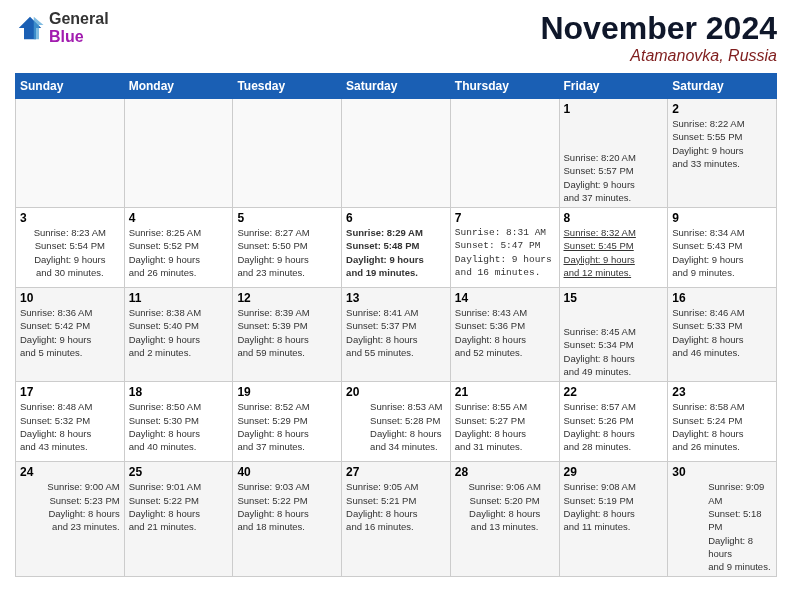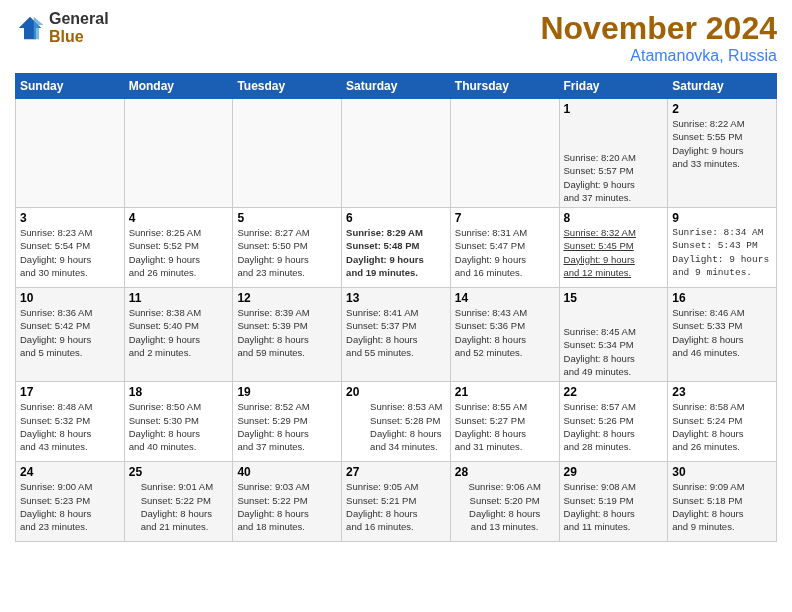--- a/index.html
+++ b/index.html
@@ -28,26 +28,27 @@
       width: 30px;
       height: 30px;
       margin-right: 4px;
     }
     .title-block {
       text-align: right;
     }
     .month-title {
       font-size: 32px;
       font-weight: bold;
-      color: #a16207;
+      color: #0f172a;
       text-align: right;
     }
     .location {
       font-size: 16px;
-      color: #3b82f6;
+      color: #7f1d1d;
+      font-style: italic;
     }
     .calendar {
       width: 100%;
       border-collapse: collapse;
       font-size: 10.5px;
     }
     .calendar thead th {
       background-color: #1a5fb4;
       color: white;
       padding: 5px 4px;
@@ -90,21 +91,21 @@
 
 <div class="container">
   <div class="header">
     <div class="logo">
       <svg class="logo-icon" viewBox="0 0 40 40">
         <polygon points="20,5 35,20 28,20 28,35 12,35 12,20 5,20" fill="#1a5fb4"></polygon>
         <polygon points="25,5 38,16 32,16 32,35 25,35" fill="#4a9fd4" opacity="0.7"></polygon>
       </svg>
       <div>
         <div style="font-size:16px;font-weight:bold;color:#333;">General</div>
-        <div style="font-size:16px;font-weight:bold;color:#a16207;">Blue</div>
+        <div style="font-size:16px;font-weight:bold;color:#a21caf;">Blue</div>
       </div>
     </div>
     <div class="title-block">
       <div class="month-title">November 2024</div>
       <div class="location">Atamanovka, Russia</div>
     </div>
   </div>
 
   <table class="calendar">
     <thead>
@@ -136,21 +137,21 @@
             <span class="day-num">2</span>
             <div class="day-info" style="white-space: pre-line;">Sunrise: 8:22 AM
 Sunset: 5:55 PM
 Daylight: 9 hours
 and 33 minutes.</div>
           </td>
         </tr>
         <tr>
           <td>
             <span class="day-num">3</span>
-            <div class="day-info" style="white-space: pre-line;">Sunrise: 8:23 AM
+            <div class="day-info" style="white-space: pre-line; text-align: center;">Sunrise: 8:23 AM
 Sunset: 5:54 PM
 Daylight: 9 hours
 and 30 minutes.</div>
           </td>
           <td>
             <span class="day-num">4</span>
             <div class="day-info" style="white-space: pre-line;">Sunrise: 8:25 AM
 Sunset: 5:52 PM
 Daylight: 9 hours
 and 26 minutes.</div>
@@ -164,35 +165,35 @@
           </td>
           <td>
             <span class="day-num">6</span>
             <div class="day-info" style="white-space: pre-line; font-weight: bold;">Sunrise: 8:29 AM
 Sunset: 5:48 PM
 Daylight: 9 hours
 and 19 minutes.</div>
           </td>
           <td>
             <span class="day-num">7</span>
-            <div class="day-info" style="white-space: pre-line;">Sunrise: 8:31 AM
+            <div class="day-info" style="white-space: pre-line; font-family: Liberation Mono, monospace;">Sunrise: 8:31 AM
 Sunset: 5:47 PM
 Daylight: 9 hours
 and 16 minutes.</div>
           </td>
           <td>
             <span class="day-num">8</span>
             <div class="day-info" style="white-space: pre-line; text-decoration: underline;">Sunrise: 8:32 AM
 Sunset: 5:45 PM
 Daylight: 9 hours
 and 12 minutes.</div>
           </td>
           <td>
             <span class="day-num">9</span>
-            <div class="day-info" style="white-space: pre-line; font-family: Liberation Mono, monospace;">Sunrise: 8:34 AM
+            <div class="day-info" style="white-space: pre-line;">Sunrise: 8:34 AM
 Sunset: 5:43 PM
 Daylight: 9 hours
 and 9 minutes.</div>
           </td>
         </tr>
         <tr>
           <td>
             <span class="day-num">10</span>
             <div class="day-info" style="white-space: pre-line;">Sunrise: 8:36 AM
 Sunset: 5:42 PM
@@ -289,28 +290,28 @@
             <span class="day-num">23</span>
             <div class="day-info" style="white-space: pre-line;">Sunrise: 8:58 AM
 Sunset: 5:24 PM
 Daylight: 8 hours
 and 26 minutes.</div>
           </td>
         </tr>
         <tr>
           <td>
             <span class="day-num">24</span>
-            <div class="day-info" style="white-space: pre-line;">Sunrise: 9:00 AM
+            <div class="day-info" style="white-space: pre-line; text-align: right;">Sunrise: 9:00 AM
 Sunset: 5:23 PM
 Daylight: 8 hours
 and 23 minutes.</div>
           </td>
           <td>
             <span class="day-num">25</span>
-            <div class="day-info" style="white-space: pre-line; margin-left: 12px;">Sunrise: 9:01 AM
+            <div class="day-info" style="white-space: pre-line;">Sunrise: 9:01 AM
 Sunset: 5:22 PM
 Daylight: 8 hours
 and 21 minutes.</div>
           </td>
           <td>
             <span class="day-num">40</span>
             <div class="day-info" style="white-space: pre-line;">Sunrise: 9:03 AM
 Sunset: 5:22 PM
 Daylight: 8 hours
 and 18 minutes.</div>
@@ -331,21 +332,21 @@
           </td>
           <td>
             <span class="day-num">29</span>
             <div class="day-info" style="white-space: pre-line;">Sunrise: 9:08 AM
 Sunset: 5:19 PM
 Daylight: 8 hours
 and 11 minutes.</div>
           </td>
           <td>
             <span class="day-num">30</span>
-            <div class="day-info" style="white-space: pre-line;">Sunrise: 9:09 AM
+            <div class="day-info" style="white-space: pre-line; margin-left: 36px;">Sunrise: 9:09 AM
 Sunset: 5:18 PM
 Daylight: 8 hours
 and 9 minutes.</div>
           </td>
         </tr>
       </tbody>
   </table>
 </div>
 
 </body></html>

